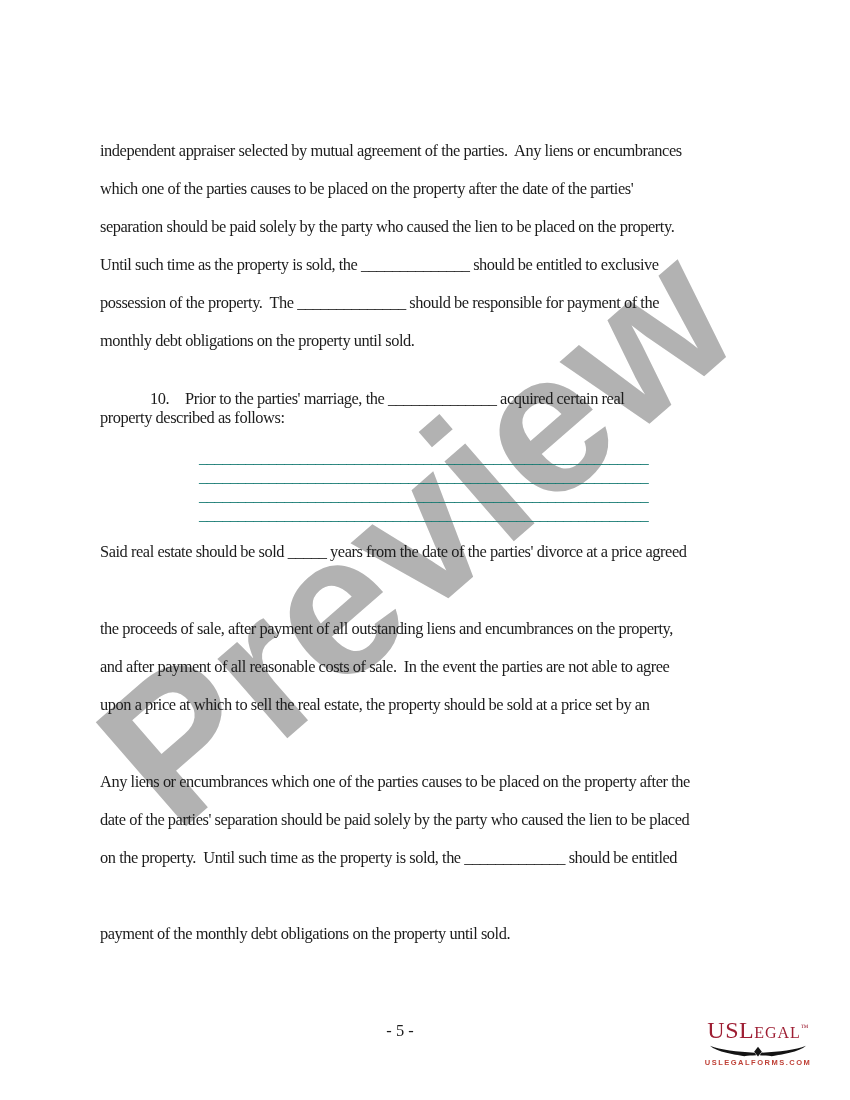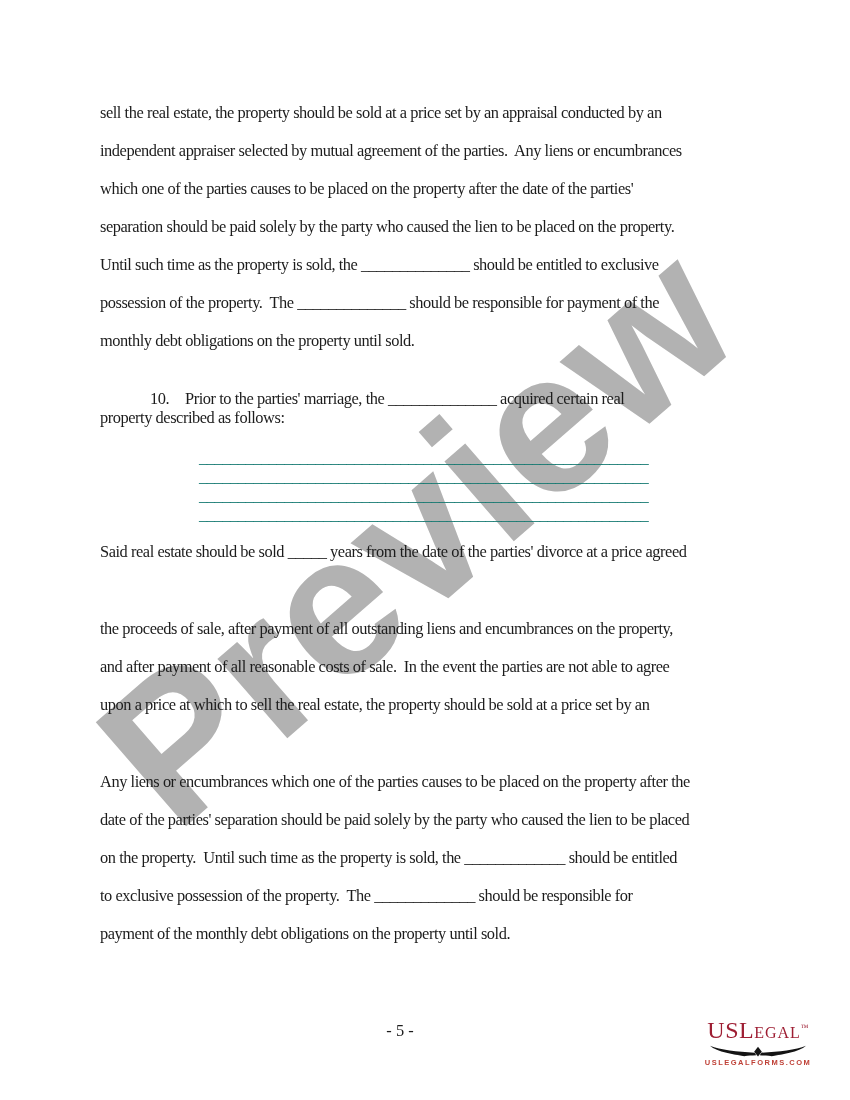--- a/index.html
+++ b/index.html
@@ -69,21 +69,20 @@
 </style>
 </head>
 <body>
 
 <div class="page">
 
   <div class="watermark">Preview</div>
 
   <main class="content">
 
-    <div class="line" style="top:103px">sell the real estate, the property should be sold at a price set by an appraisal conducted by an</div>
     <div class="line" style="top:141px">independent appraiser selected by mutual agreement of the parties.  Any liens or encumbrances</div>
     <div class="line" style="top:179px">which one of the parties causes to be placed on the property after the date of the parties'</div>
     <div class="line" style="top:217px">separation should be paid solely by the party who caused the lien to be placed on the property.</div>
     <div class="line" style="top:255px">Until such time as the property is sold, the ______________ should be entitled to exclusive</div>
     <div class="line" style="top:293px">possession of the property.  The ______________ should be responsible for payment of the</div>
     <div class="line" style="top:331px">monthly debt obligations on the property until sold.</div>
 
     <div class="line" style="top:369px">
       <span class="num">10.</span><span class="after-num">Prior to the parties' marriage, the ______________ acquired certain real</span>
     </div>
@@ -94,21 +93,20 @@
     <div class="line rule-line" style="top:486px">__________________________________________________________</div>
     <div class="line rule-line" style="top:505px">__________________________________________________________</div>
 
     <div class="line" style="top:542px">Said real estate should be sold _____ years from the date of the parties' divorce at a price agreed</div>
     <div class="line" style="top:619px">the proceeds of sale, after payment of all outstanding liens and encumbrances on the property,</div>
     <div class="line" style="top:657px">and after payment of all reasonable costs of sale.  In the event the parties are not able to agree</div>
     <div class="line" style="top:695px">upon a price at which to sell the real estate, the property should be sold at a price set by an</div>
     <div class="line" style="top:772px">Any liens or encumbrances which one of the parties causes to be placed on the property after the</div>
     <div class="line" style="top:810px">date of the parties' separation should be paid solely by the party who caused the lien to be placed</div>
     <div class="line" style="top:848px">on the property.  Until such time as the property is sold, the _____________ should be entitled</div>
-    <div class="line" style="top:886px">to exclusive possession of the property.  The _____________ should be responsible for</div>
     <div class="line" style="top:924px">payment of the monthly debt obligations on the property until sold.</div>
   </main>
 
   <div class="footer-page">- 5 -</div>
 
   <div class="logo">
     <div class="wordmark"><span class="wm-big">USL</span><span class="wm-small">EGAL</span><span class="wm-tm">™</span></div>
     <svg class="eagle" width="104" height="12" viewBox="0 0 120 14" aria-hidden="true">
       <path fill="#141414" d="M4 1 C16 6 36 8 56 9 L58 12 C38 13.5 13 9 4 1 Z"></path>
       <path fill="#141414" d="M116 1 C104 6 84 8 64 9 L62 12 C82 13.5 107 9 116 1 Z"></path>

